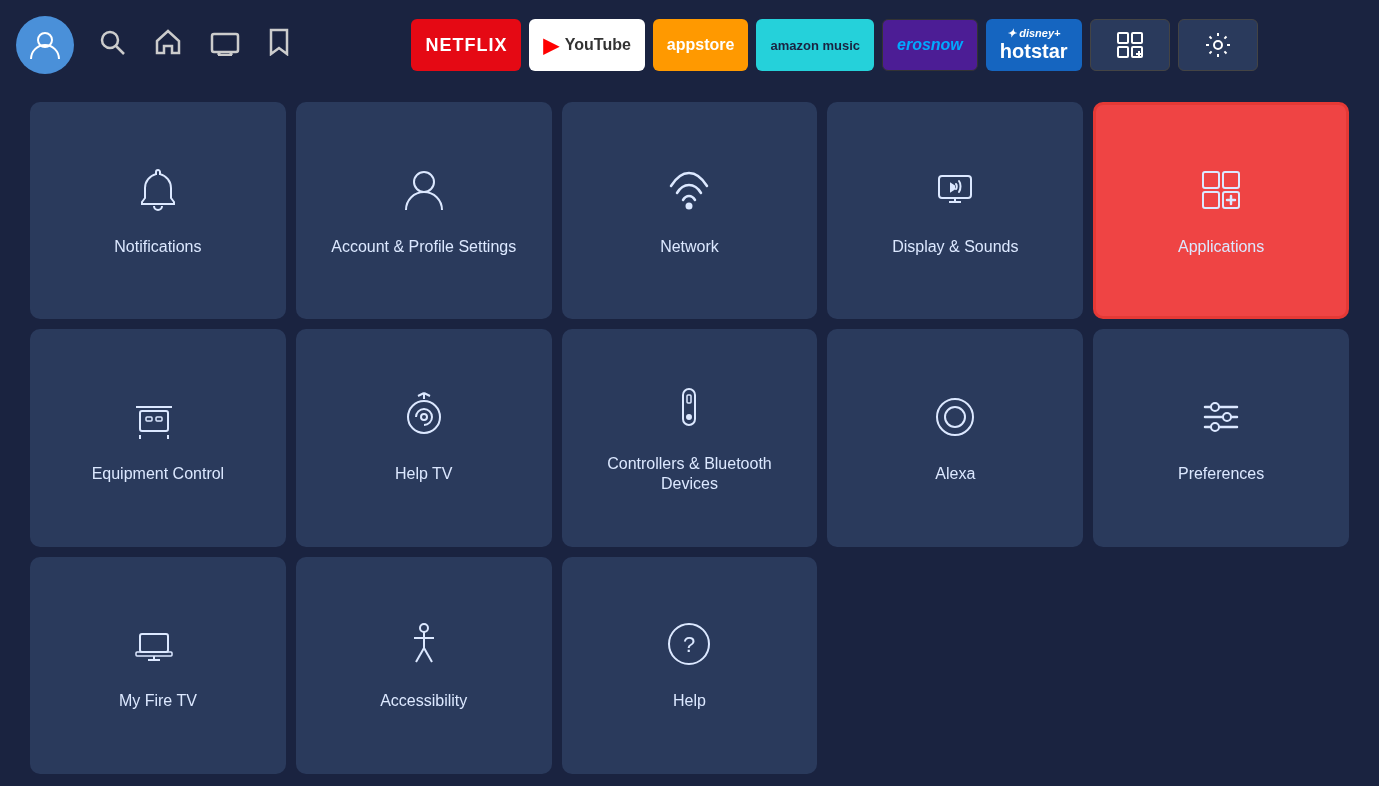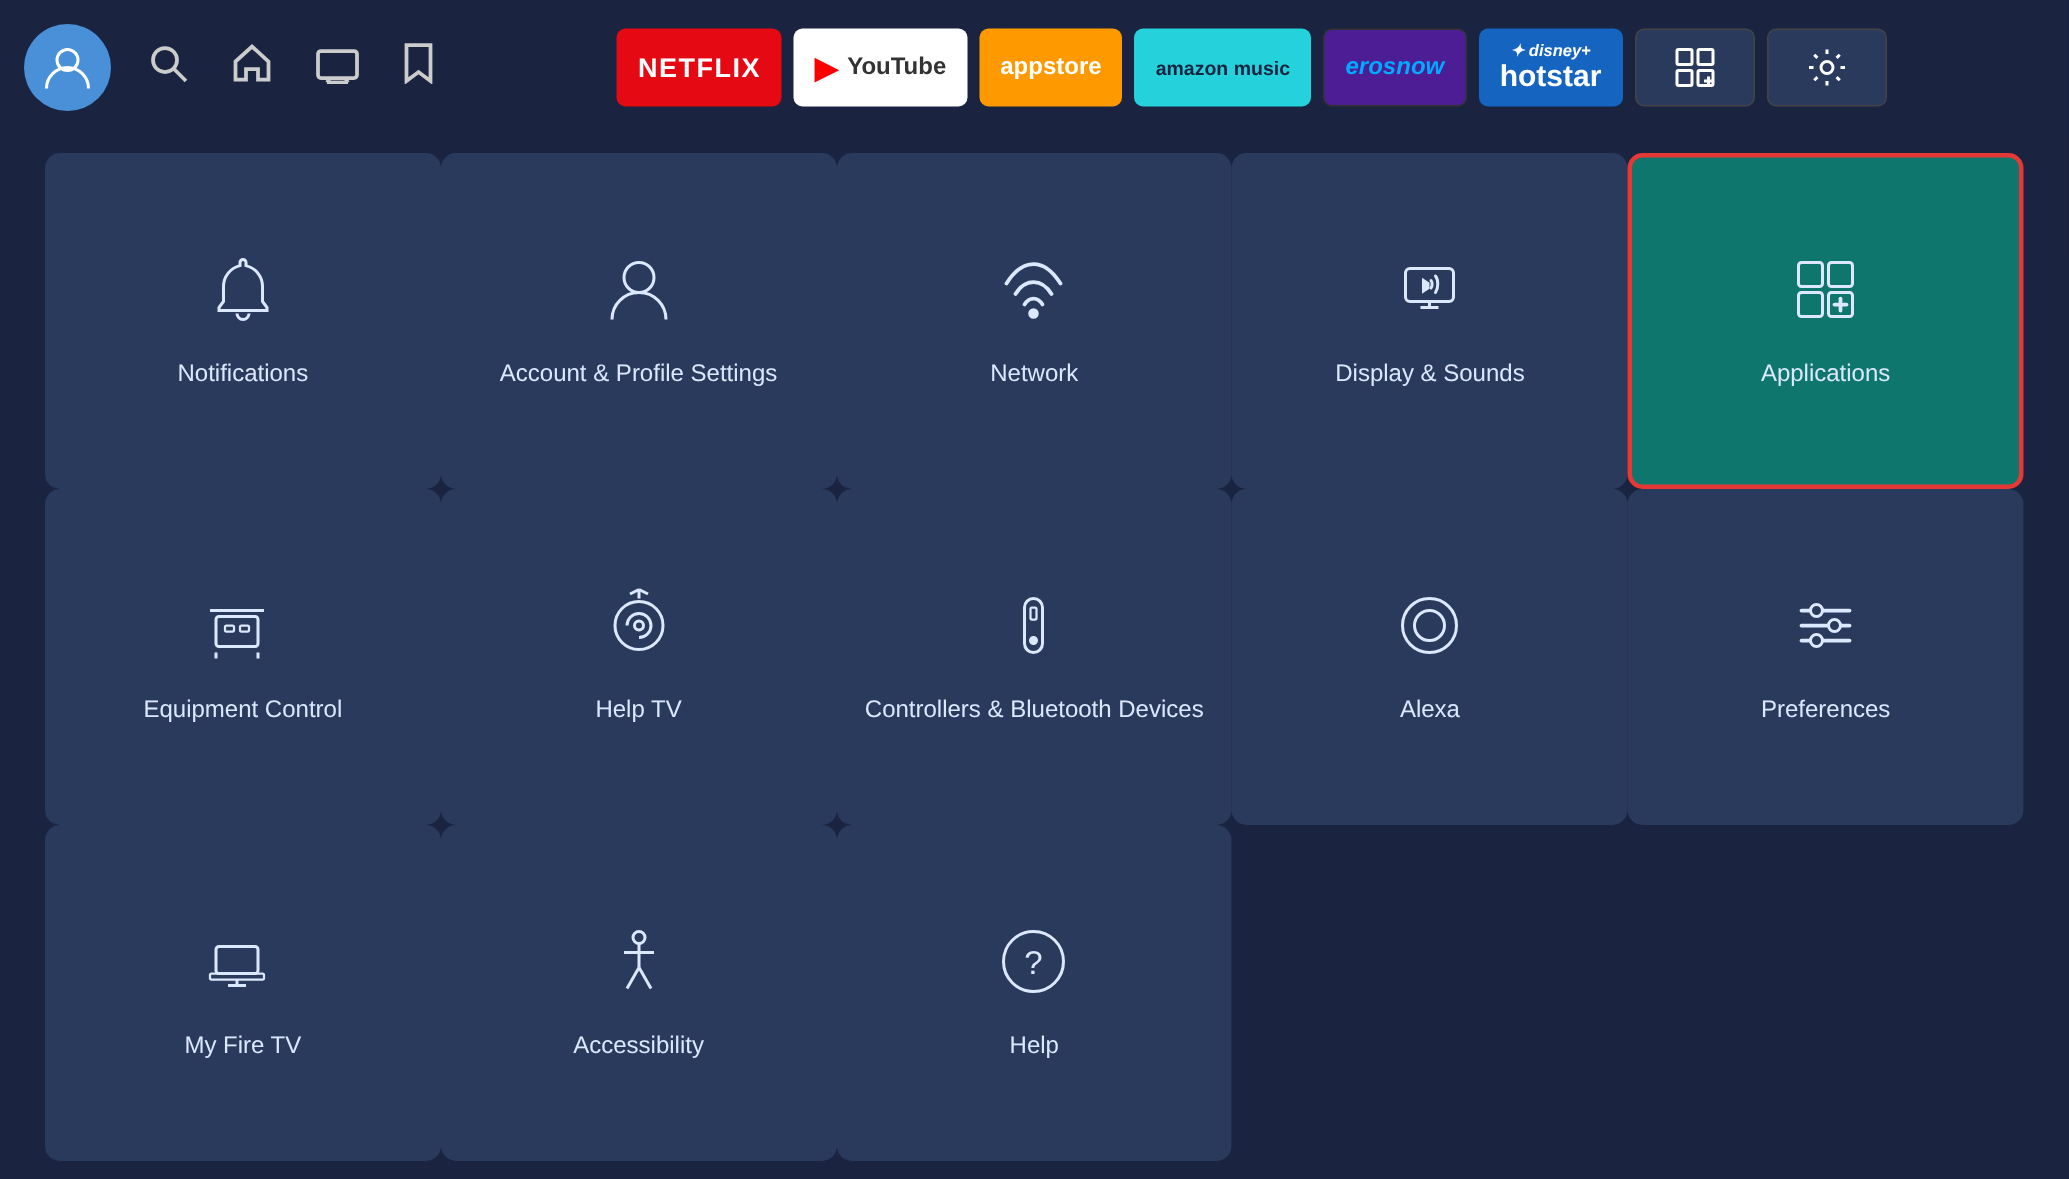--- a/index.html
+++ b/index.html
@@ -72,37 +72,38 @@
     .app-hotstar { background: #1565c0; color: white; font-size: 13px; }
     .app-grid { background: #2a3a5c; color: white; font-size: 22px; border: 1px solid #444; width: 56px; padding: 0; }
     .app-settings { background: #2a3a5c; color: white; font-size: 22px; border: 1px solid #444; width: 56px; padding: 0; }
 
     
     .main-grid {
       padding: 12px 30px;
       display: grid;
       grid-template-columns: repeat(5, 1fr);
       grid-template-rows: repeat(3, 1fr);
+      gap: 10px;
       height: calc(786px - 90px);
     }
 
     .tile {
       background: #2a3a5c;
       border-radius: 10px;
       display: flex;
       flex-direction: column;
       align-items: center;
       justify-content: center;
       cursor: pointer;
       padding: 16px;
       transition: background 0.2s;
       position: relative;
     }
     .tile.active {
-      background: #0f766e;
+      background: #ef4444;
       border: 3px solid #e53935;
     }
 
     .tile-icon {
       font-size: 42px;
       margin-bottom: 14px;
       line-height: 1;
       color: #dce8ff;
     }
     .tile-label {

